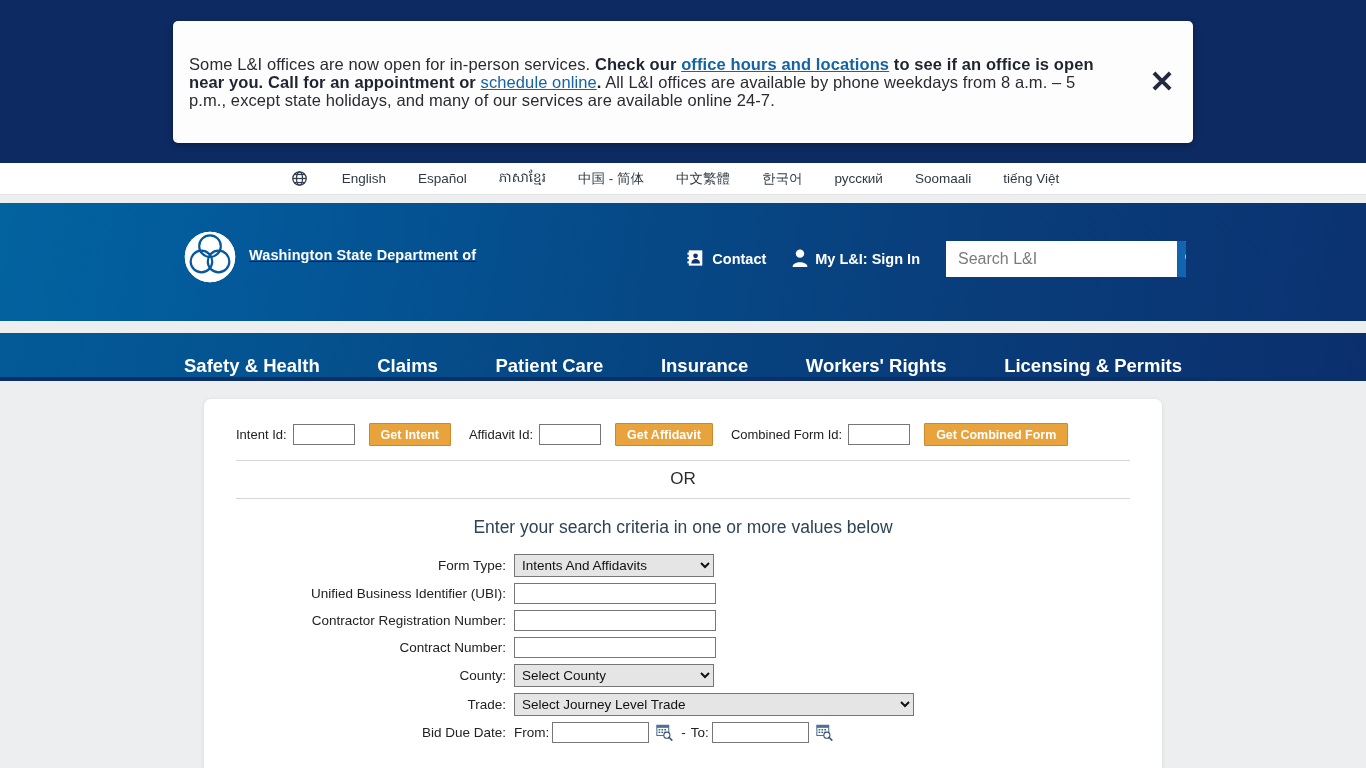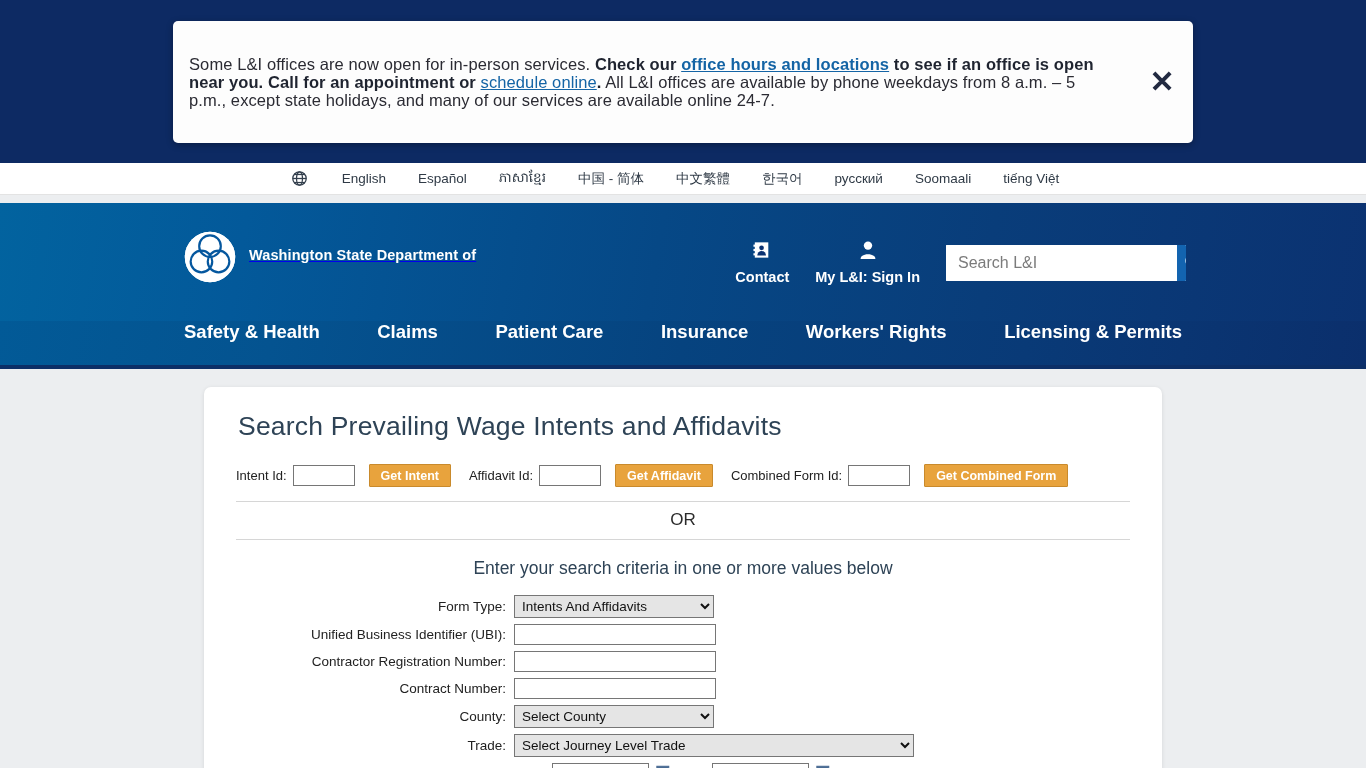--- a/index.html
+++ b/index.html
@@ -129,21 +129,20 @@
     display: flex;
     align-items: center;
     gap: 7px;
     color: #ffffff;
     font-size: 14.5px;
     font-weight: 700;
     text-decoration: none;
     margin-right: 26px;
     white-space: nowrap;
     cursor: pointer;
-    flex-direction: column;
   }
   .search-wrap {
     display: flex;
     height: 36px;
     border-radius: 1px;
     overflow: hidden;
     background: #fff;
     width: 240px;
   }
   .search-input {
@@ -169,24 +168,24 @@
 
   
   .main-nav {
     width: 1366px;
     height: 48px;
     background: linear-gradient(100deg, #025a97 0%, #045390 20%, #06437f 50%, #093a77 75%, #0b2f6c 100%);
     border-bottom: 4px solid #0c2f67;
   }
   .nav-inner {
     width: 1010px;
-    margin: 0 auto;
+    margin: 12px auto;
     height: 44px;
     display: flex;
-    align-items: flex-start;
+    align-items: flex-end;
     justify-content: space-between;
     padding: 0 6px;
   }
   .nav-item {
     color: #ffffff;
     font-size: 18.5px;
     font-weight: 700;
     text-decoration: none;
     white-space: nowrap;
     cursor: pointer;
@@ -435,21 +434,20 @@
     <a class="nav-item" href="#">Patient Care</a>
     <a class="nav-item" href="#">Insurance</a>
     <a class="nav-item" href="#">Workers' Rights</a>
     <a class="nav-item" href="#">Licensing &amp; Permits</a>
   </div>
 </div>
 
 <div class="content-area">
   <div class="card">
 
-    <h1 class="page-title">Search Prevailing Wage Intents and Affidavits</h1>
 
     <div class="quick-row">
       <span class="qr-label">Intent Id:</span>
       <input class="qr-input" type="text" style="">
       <button class="btn-orange">Get Intent</button>
 
       <span class="qr-label">Affidavit Id:</span>
       <input class="qr-input" type="text" style="">
       <button class="btn-orange">Get Affidavit</button>
 

